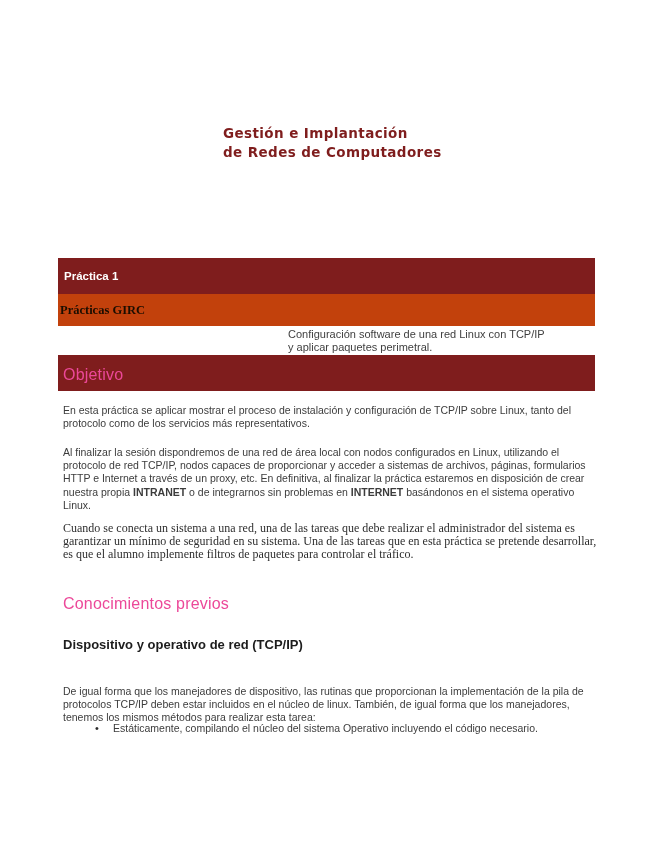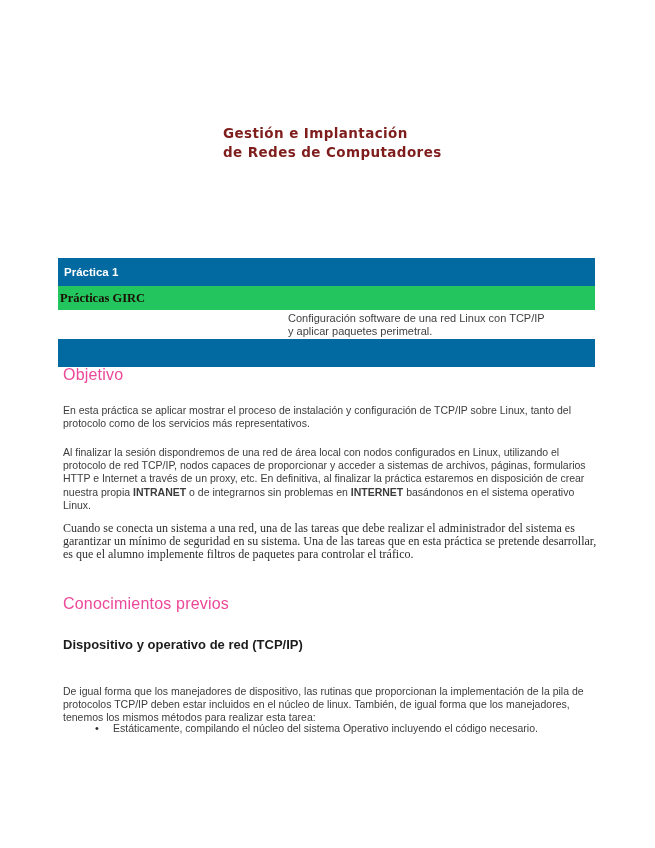--- a/index.html
+++ b/index.html
@@ -13,28 +13,28 @@
   }
   
   .doc-title{
     position:absolute;left:223px;top:124px;
     font-family:"DejaVu Sans", sans-serif;
     font-weight:bold;font-size:13.5px;line-height:19px;
     letter-spacing:0.4px;color:#7f1d1d;
   }
   
   .banner{position:absolute;left:58px;top:258px;width:537px;}
-  .bar-dark{background:#0369a1;height:28px;}
+  .bar-dark{background:#7f1d1d;height:36px;}
   .bar-practice{
     display:flex;align-items:center;
     color:#ffffff;font-weight:bold;font-size:11.5px;
     padding-left:6px;box-sizing:border-box;
   }
   .bar-salmon{
-    background:#22c55e;height:24px;
+    background:#c2410c;height:32px;
     display:flex;align-items:center;
     font-family:"Liberation Serif", serif;
     font-weight:bold;font-size:12.5px;color:#1c0e00;
     padding-left:2px;box-sizing:border-box;
   }
   .banner-subtitle{
     height:27px;padding:2px 0 0 230px;box-sizing:content-box;
     font-size:11px;line-height:13px;color:#3f3f3f;
   }
   

